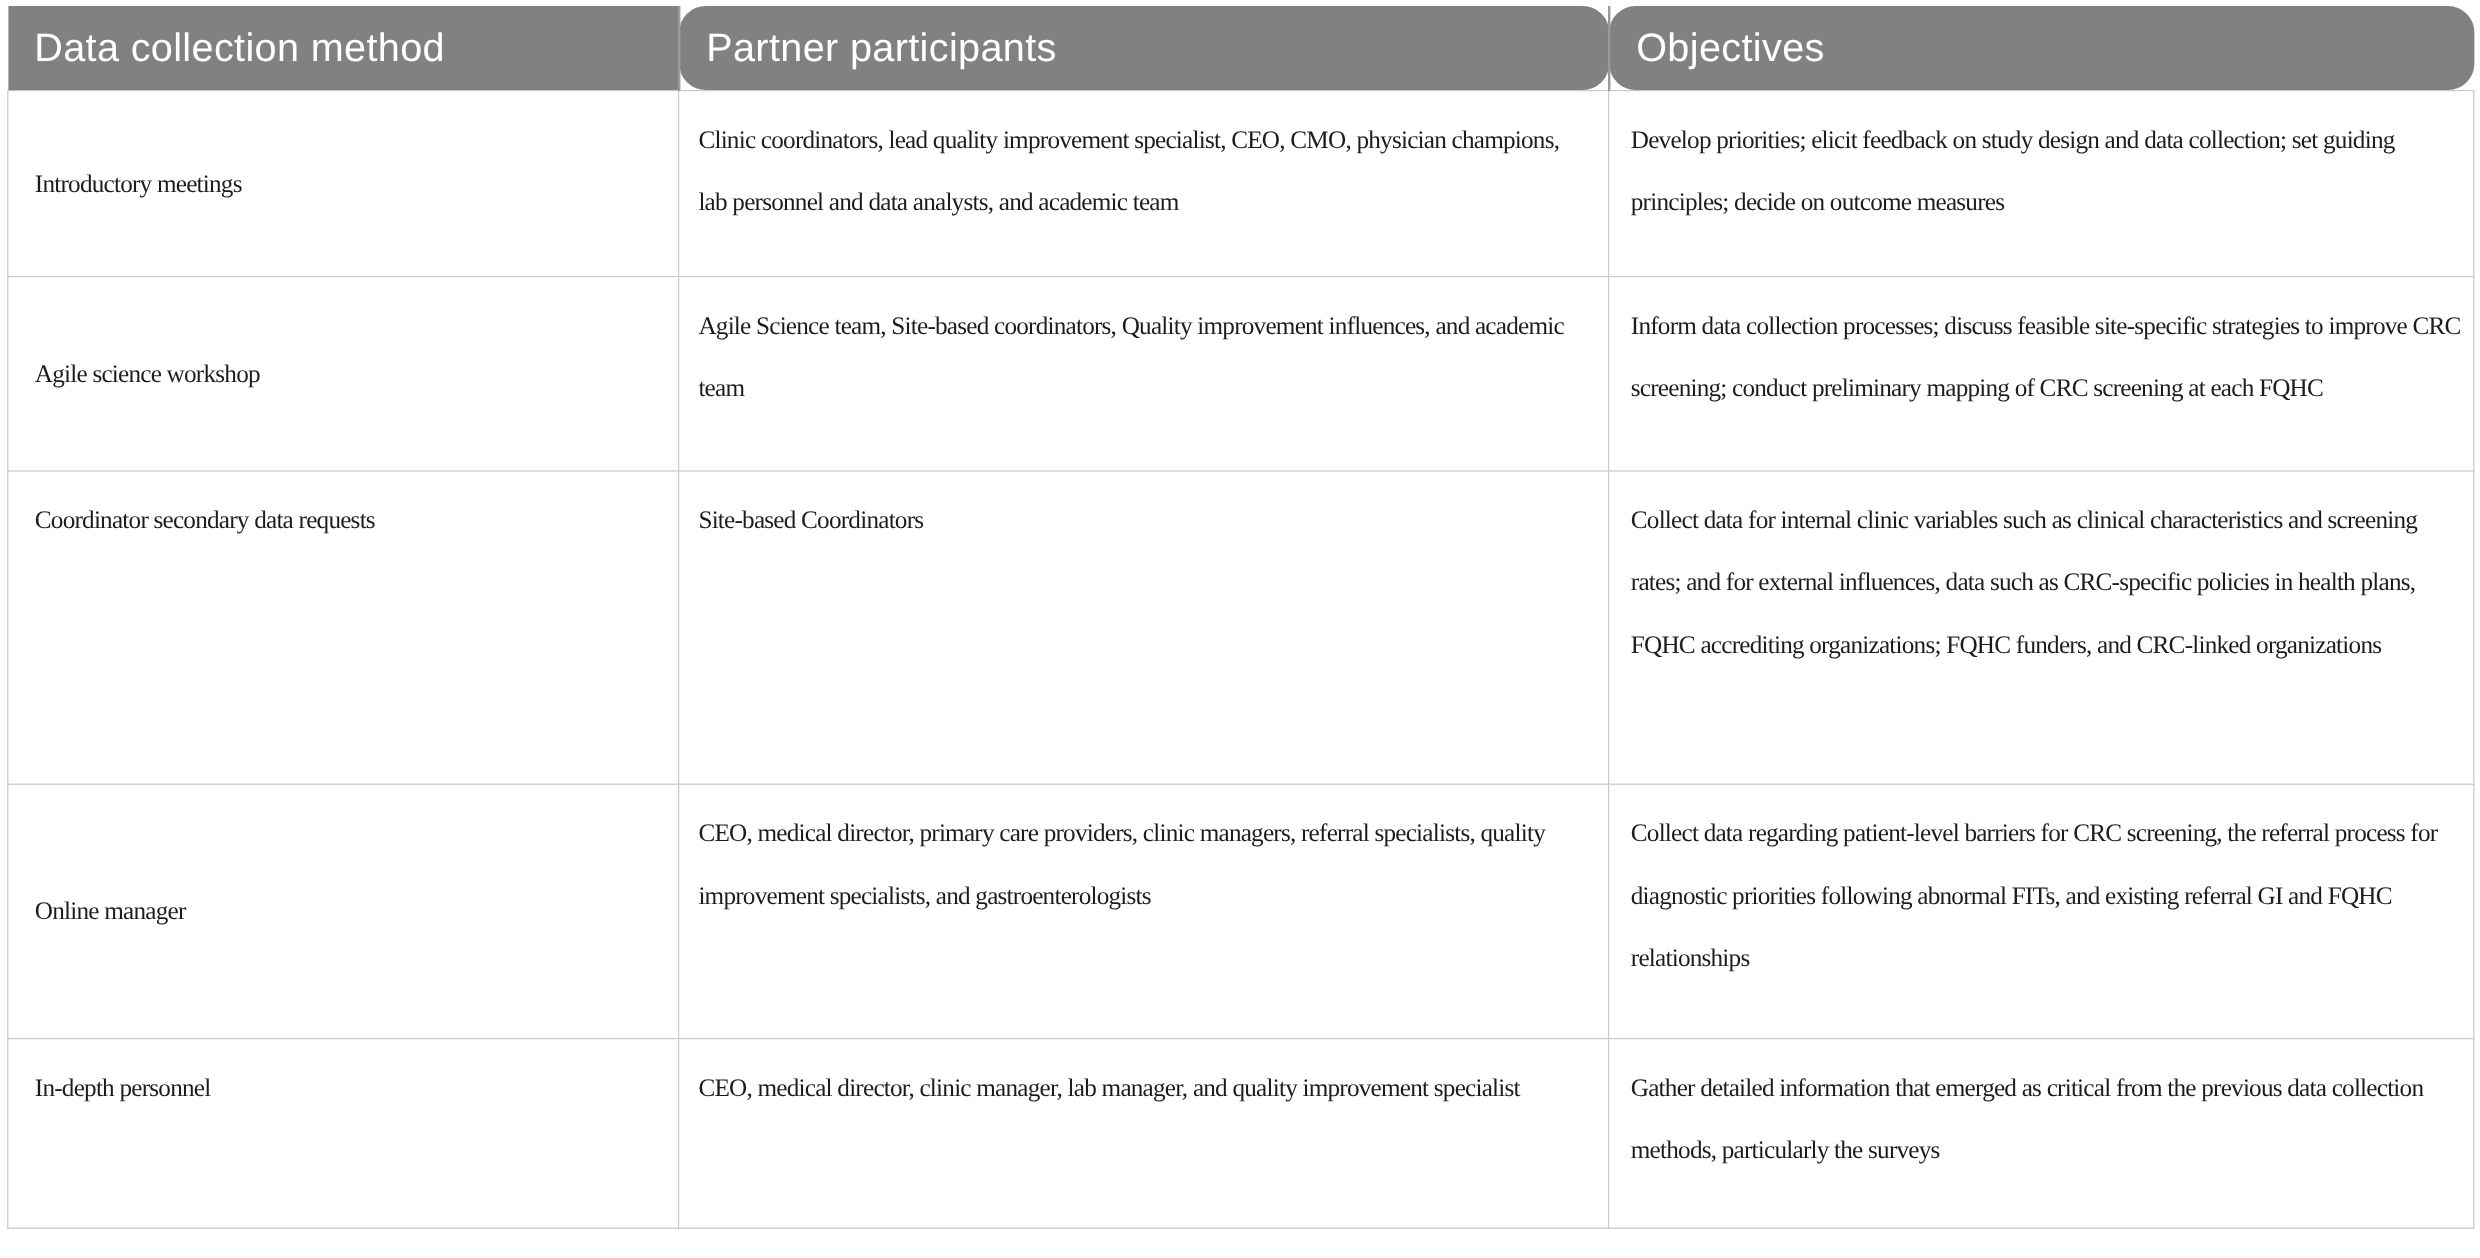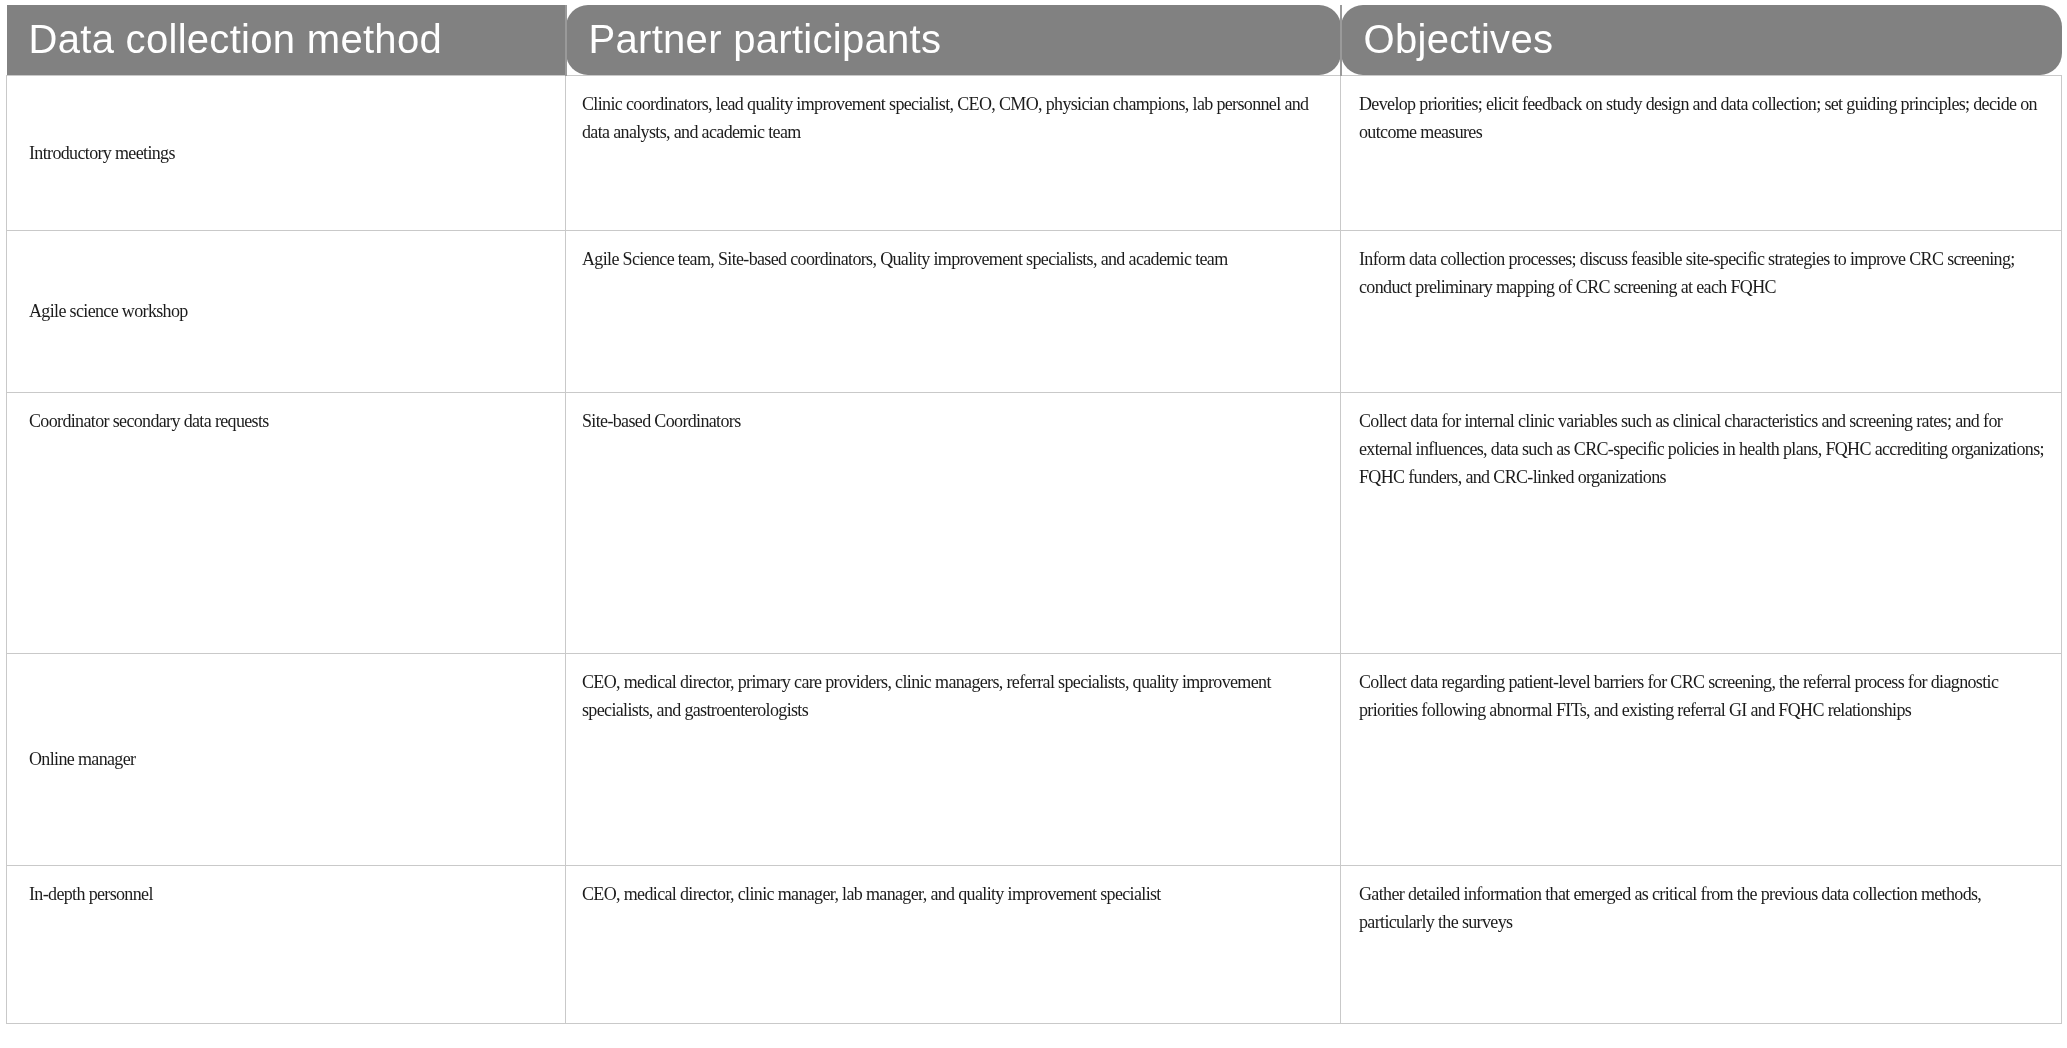--- a/index.html
+++ b/index.html
@@ -31,41 +31,41 @@
     width: 2055px;
   }
   col.c1 { width: 559px; }
   col.c2 { width: 775px; }
   col.c3 { width: 721px; }
 
   thead th {
     background: var(--header-bg);
     color: var(--header-text);
     font-family: "Liberation Sans", sans-serif;
-    font-size: 40px;
+    font-size: 33px;
     font-weight: 400;
     letter-spacing: 0.3px;
     text-align: left;
     vertical-align: middle;
     height: 70px;
     padding: 0 16px 0 22px;
     border: none;
   }
   thead th + th {
     border-left: 2px solid var(--header-seam);
     border-radius: 22px;
   }
 
   tbody td {
     border: 1px solid var(--border);
     background: var(--bg);
     vertical-align: top;
     color: var(--text);
-    font-size: 18px;
-    line-height: 28px;
+    font-size: 21px;
+    line-height: 52px;
     letter-spacing: -0.65px;
     padding: 14px 24px 14px 16px;
   }
   tbody td.method      { padding-left: 22px; }
   tbody td.objectives  { padding-left: 18px; padding-right: 4px; }
 
   
   tbody tr:nth-child(1) { height: 155px; }
   tbody tr:nth-child(2) { height: 162px; }
   tbody tr:nth-child(3) { height: 261px; }
@@ -95,21 +95,21 @@
       </tr>
     </thead>
     <tbody>
       <tr>
         <td class="method">Introductory meetings</td>
         <td class="participants">Clinic coordinators, lead quality improvement specialist, CEO, CMO, physician champions, lab personnel and data analysts, and academic team</td>
         <td class="objectives">Develop priorities; elicit feedback on study design and data collection; set guiding principles; decide on outcome measures</td>
       </tr>
       <tr>
         <td class="method">Agile science workshop</td>
-        <td class="participants">Agile Science team, Site-based coordinators, Quality improvement specialists, and academic team</td>
+        <td class="participants">Agile Science team, Site-based coordinators, Quality improvement influences, and academic team</td>
         <td class="objectives">Inform data collection processes; discuss feasible site-specific strategies to improve CRC screening; conduct preliminary mapping of CRC screening at each FQHC</td>
       </tr>
       <tr>
         <td class="method">Coordinator secondary data requests</td>
         <td class="participants">Site-based Coordinators</td>
         <td class="objectives">Collect data for internal clinic variables such as clinical characteristics and screening rates; and for external influences, data such as CRC-specific policies in health plans, FQHC accrediting organizations; FQHC funders, and CRC-linked organizations</td>
       </tr>
       <tr>
         <td class="method">Online manager</td>
         <td class="participants">CEO, medical director, primary care providers, clinic managers, referral specialists, quality improvement specialists, and gastroenterologists</td>

